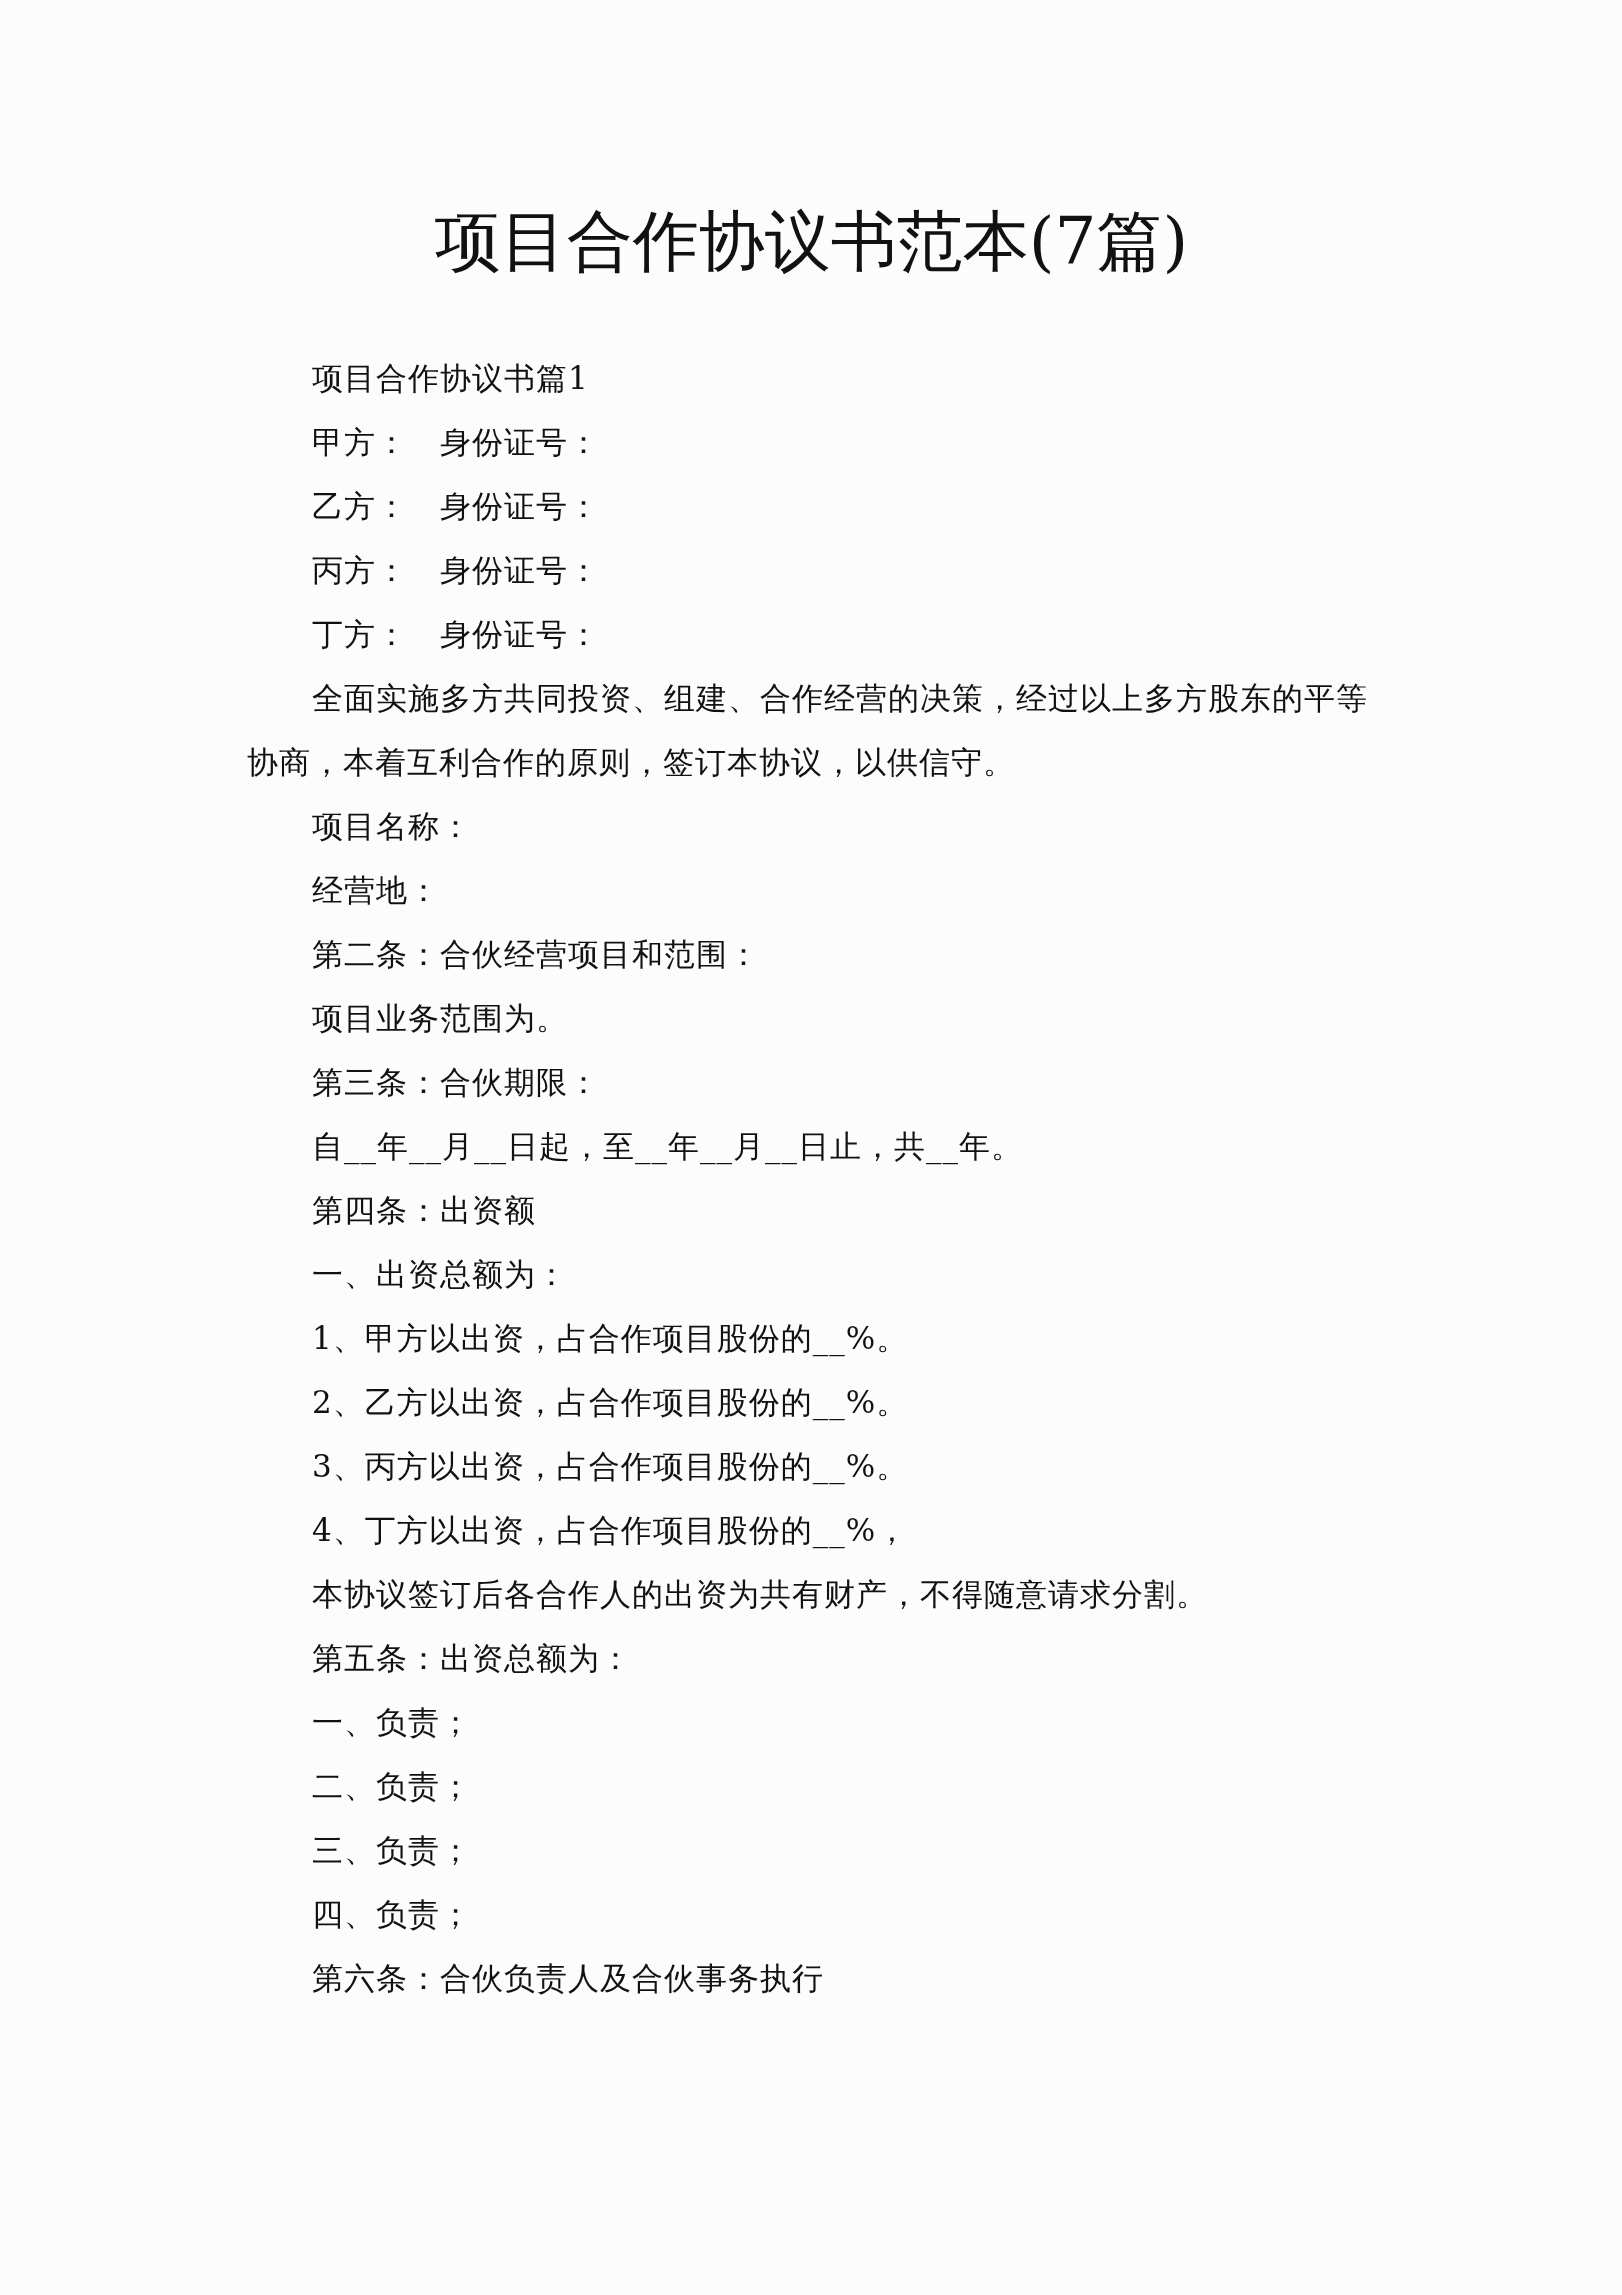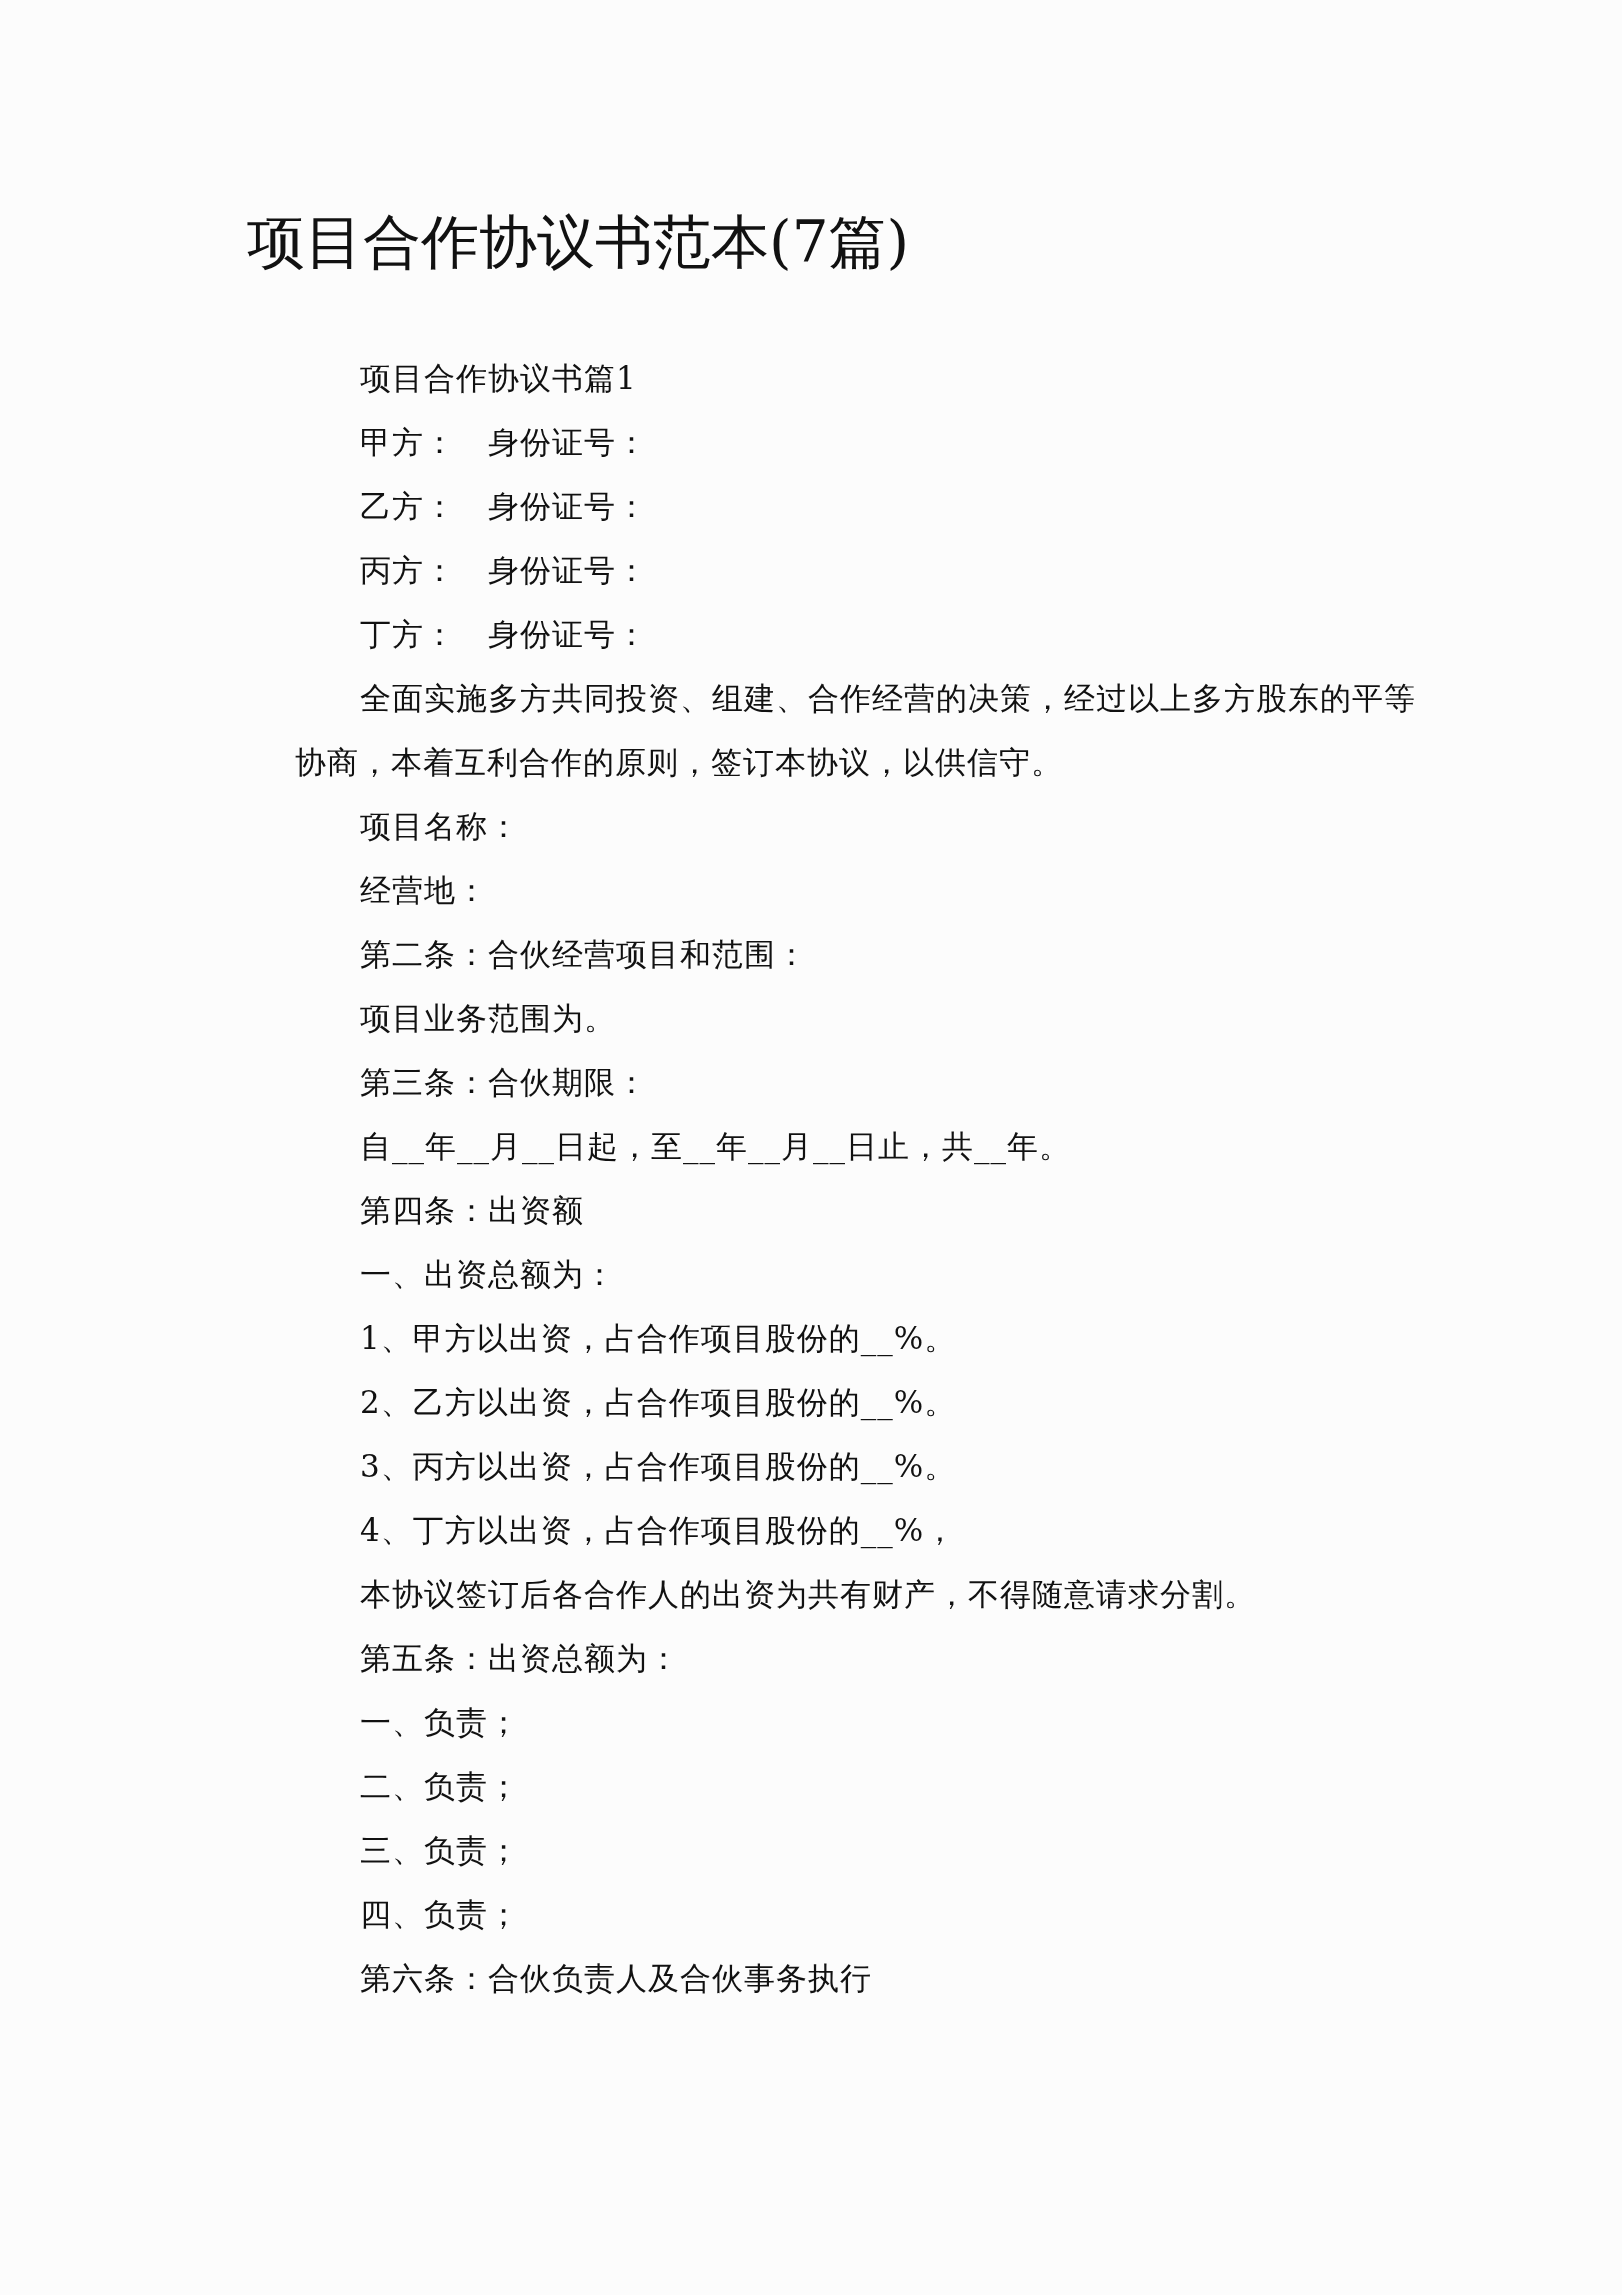--- a/index.html
+++ b/index.html
@@ -19,32 +19,32 @@
       position: absolute;
       left: 247px;
       top: 0;
       width: 1129px;
     }
     .title {
       position: absolute;
       top: 196px;
       left: 0;
       width: 1129px;
-      font-size: 58px;
+      text-align: center;
+      font-size: 66px;
       line-height: 92px;
       letter-spacing: 0px;
       font-weight: normal;
       margin: 0;
     }
     .body {
       position: absolute;
       top: 346px;
       left: 0;
       width: 1129px;
-      margin-left: 48px;
     }
     .p {
       margin: 0;
       font-size: 31px;
       line-height: 64px;
       text-indent: 65px;
       white-space: normal;
       word-break: break-all;
       letter-spacing: 1px;
     }

